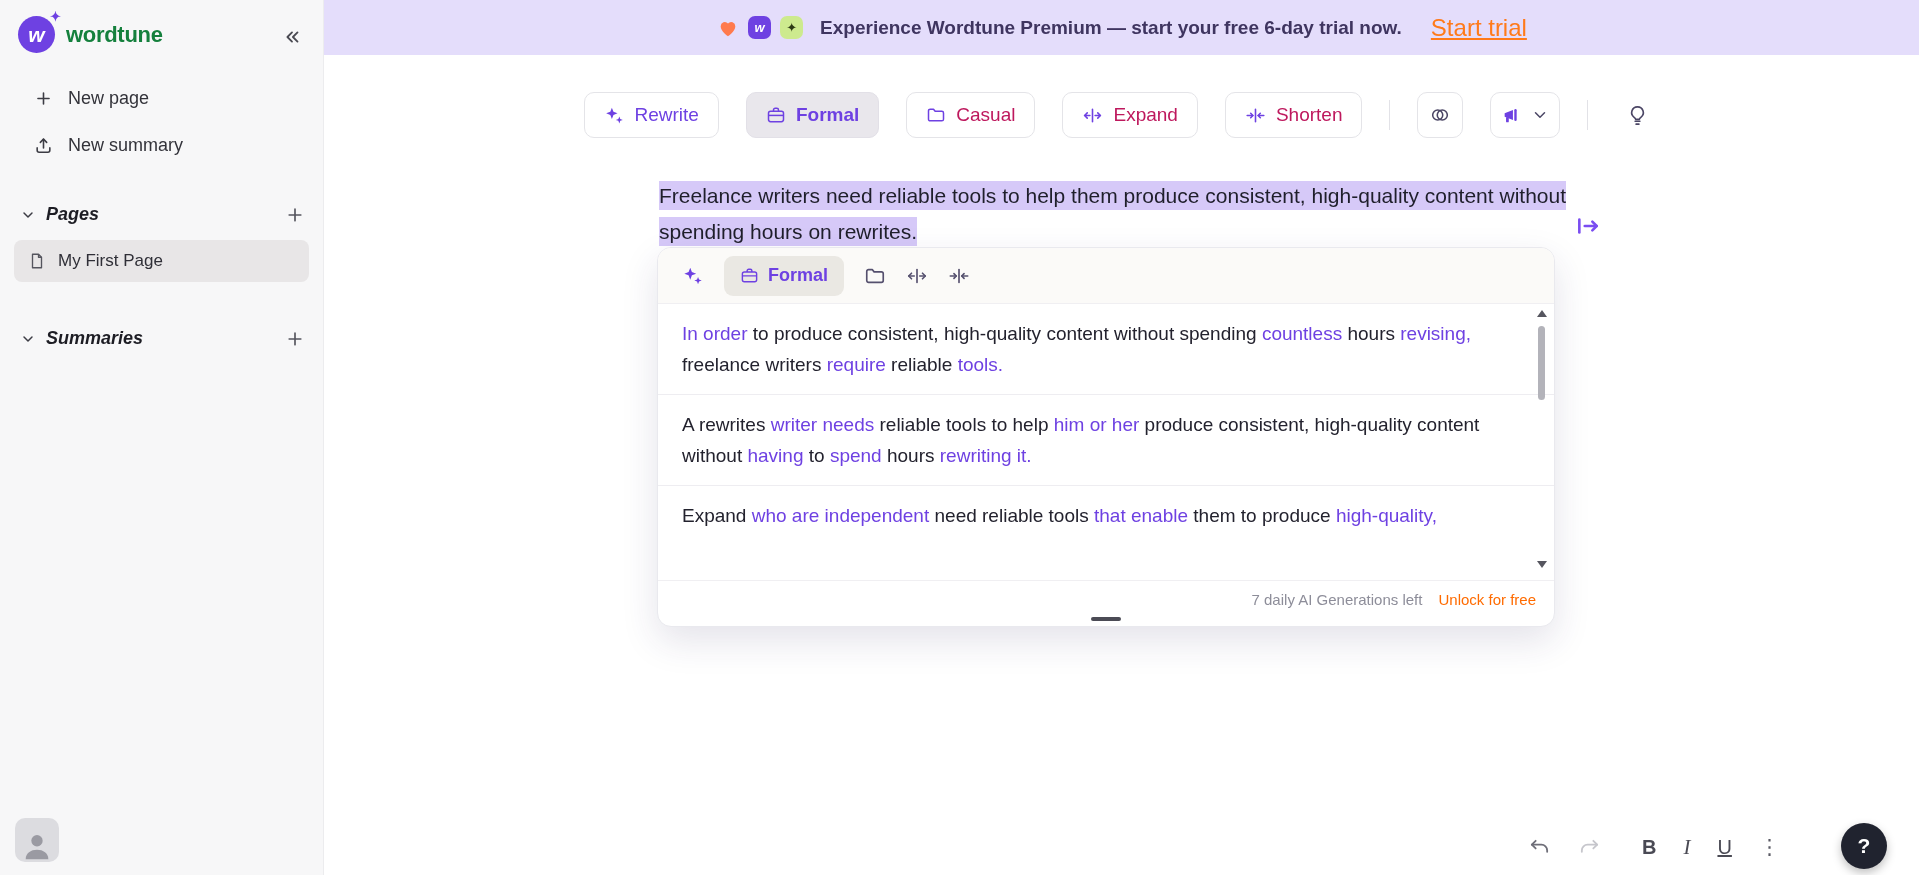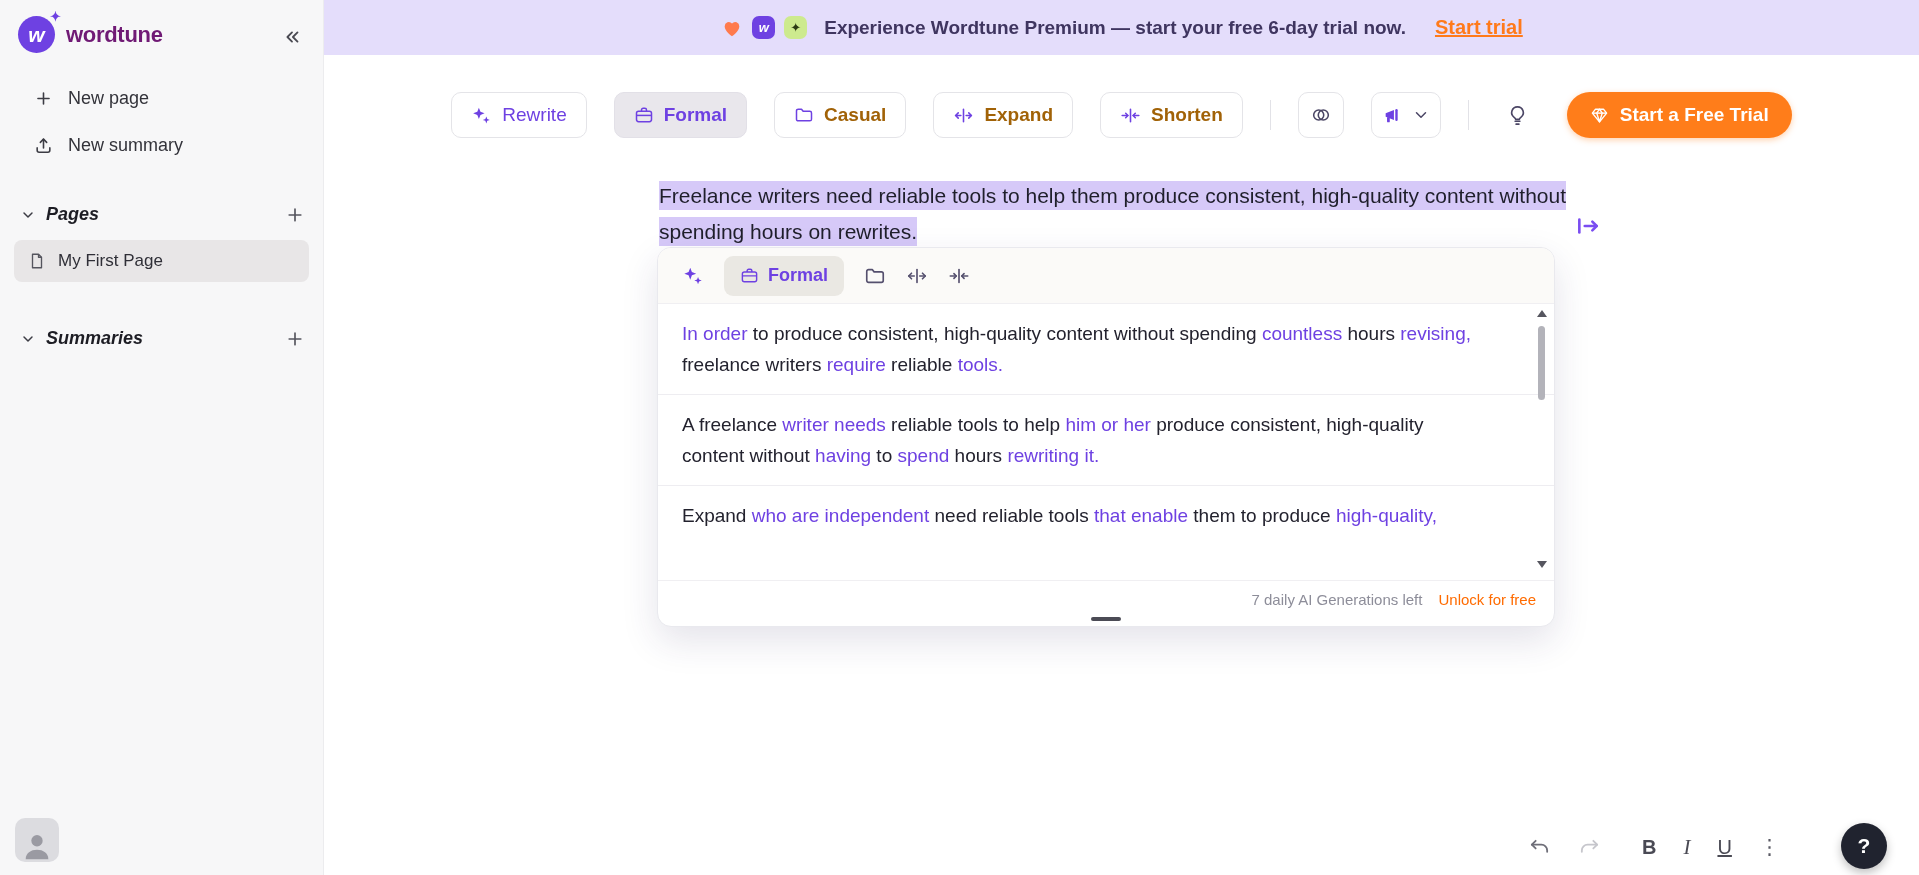--- a/index.html
+++ b/index.html
@@ -11,43 +11,43 @@
   }
   *{margin:0;padding:0;box-sizing:border-box;}
   html,body{width:1919px;height:875px;overflow:hidden;}
   body{font-family:"Liberation Sans",sans-serif;background:#fff;position:relative;color:#23232e;}
 
   
   .sidebar{position:absolute;left:0;top:0;width:324px;height:875px;background:#f7f7f8;border-right:1px solid #ececee;}
   .brand-row{position:absolute;left:18px;top:16px;display:flex;align-items:center;gap:11px;}
   .logo{width:37px;height:37px;border-radius:50%;background:var(--purple);color:#fff;display:flex;align-items:center;justify-content:center;font-style:italic;font-weight:700;font-size:21px;position:relative;}
   .logo .spark{position:absolute;top:-7px;right:-6px;color:var(--purple);font-size:13px;font-style:normal;}
-  .brand-name{font-size:22px;font-weight:700;color:#701a75;letter-spacing:-0.3px;}
+  .brand-name{font-size:22px;font-weight:700;color:#15803d;letter-spacing:-0.3px;}
   .collapse-btn{position:absolute;right:20px;top:26px;color:#4a4a52;cursor:pointer;display:flex;}
   .side-row{position:absolute;left:34px;display:flex;align-items:center;gap:15px;font-size:18px;color:#33333a;cursor:pointer;}
   .row-newpage{top:88px;}
   .row-newsummary{top:135px;}
   .section-head{position:absolute;left:20px;right:18px;display:flex;align-items:center;gap:10px;font-size:18px;font-weight:700;color:#1d1d24;cursor:pointer;font-style:italic;}
   .section-pages{top:204px;}
   .section-summaries{top:328px;}
   .section-head .plus{margin-left:auto;display:flex;cursor:pointer;}
   .page-item{position:absolute;left:14px;right:14px;top:240px;height:42px;background:#e8e6e7;border-radius:8px;display:flex;align-items:center;gap:12px;padding:8px 14px;font-size:17px;color:#2f2f37;cursor:pointer;}
   .avatar{position:absolute;left:15px;top:818px;width:44px;height:44px;border-radius:10px;background:#dcdce0;display:flex;align-items:flex-end;justify-content:center;overflow:hidden;cursor:pointer;}
 
   
   .banner{position:absolute;left:324px;right:0;top:0;height:55px;background:var(--banner-bg);display:flex;align-items:center;justify-content:center;gap:9px;}
   .banner .mini{width:23px;height:23px;border-radius:7px;display:flex;align-items:center;justify-content:center;flex:0 0 auto;}
   .mini-purple{background:var(--purple);border-radius:50%;color:#fff;font-size:13px;font-weight:700;font-style:italic;}
   .mini-green{background:#cdea8e;color:#2c3a14;font-size:13px;}
   .banner-text{color:#3f3560;font-size:19px;font-weight:700;margin-left:8px;}
-  .banner-cta{color:#ff7a1a;font-size:20px;font-weight:700;text-decoration:underline;margin-left:20px;cursor:pointer;}
+  .banner-cta{color:#ff7a1a;font-size:24px;font-weight:400;text-decoration:underline;margin-left:20px;cursor:pointer;}
 
   
   .toolbar{position:absolute;left:324px;right:0;top:92px;display:flex;align-items:center;justify-content:center;gap:27px;}
-  .tbtn{height:46px;padding:0 19px;border:1px solid #e4e4e8;border-radius:10px;background:#fff;display:flex;align-items:center;gap:10px;font-size:19px;color:#a16207;cursor:pointer;white-space:nowrap;font-weight:bold;}
+  .tbtn{height:46px;padding:0 19px;border:1px solid #e4e4e8;border-radius:10px;background:#fff;display:flex;align-items:center;gap:10px;font-size:19px;color:#be185d;cursor:pointer;white-space:nowrap;}
   .tbtn .ic{display:flex;color:var(--purple);}
   .tbtn.lbl-purple{color:var(--purple);font-weight:500;}
   .tbtn.selected{background:#e9e7ec;border-color:#e2e0e7;color:var(--purple);font-weight:700;}
   .tdivider{width:1px;height:30px;background:#e2e2e7;}
   .ibtn{width:46px;height:46px;border:1px solid #e4e4e8;border-radius:10px;background:#fff;display:flex;align-items:center;justify-content:center;color:#4b4665;cursor:pointer;}
   .igroup{height:46px;border:1px solid #e4e4e8;border-radius:10px;background:#fff;display:flex;align-items:center;padding:0 10px;gap:8px;cursor:pointer;}
   .bulb-btn{width:44px;height:46px;display:flex;align-items:center;justify-content:center;color:#4b4665;cursor:pointer;background:none;border:none;}
   .trial-btn{height:46px;padding:0 23px;border:none;border-radius:25px;background:var(--trial-orange);color:#fff;font-size:19px;font-weight:700;display:flex;align-items:center;gap:11px;cursor:pointer;font-family:"Liberation Sans",sans-serif;box-shadow:0 2px 6px rgba(255,125,26,.35);}
 
   
@@ -256,30 +256,20 @@
   <div class="tdivider"></div>
   <button class="bulb-btn">
     <span style="display:flex;">
         <svg width="23" height="23" viewBox="0 0 24 24" fill="none" stroke="currentColor" stroke-width="1.7" stroke-linecap="round" stroke-linejoin="round">
           <path d="M9.5 18h5"></path>
           <path d="M10.5 21h3"></path>
           <path d="M12 3a6 6 0 0 0-3.5 10.9c.8.6 1.5 1.3 1.5 2.1h4c0-.8.7-1.5 1.5-2.1A6 6 0 0 0 12 3z"></path>
         </svg>
       </span>
   </button>
-  <button class="trial-btn">
-    <span style="display:flex;">
-        <svg width="19" height="19" viewBox="0 0 24 24" fill="none" stroke="#fff" stroke-width="1.8" stroke-linejoin="round">
-          <path d="M7 4h10l4 5-9 11L3 9z"></path>
-          <path d="M3 9h18"></path>
-          <path d="M12 20L8.5 9 12 4l3.5 5z"></path>
-        </svg>
-      </span>
-    <span>Start a Free Trial</span>
-  </button>
 </div>
 
 <div class="editor-text">
   <span class="sel">Freelance writers need reliable tools to help them produce consistent, high-quality content without spending hours on rewrites.</span>
 </div>
 <div class="continue-icon">
   <svg width="26" height="26" viewBox="0 0 24 24" fill="none" stroke="currentColor" stroke-width="2.4" stroke-linecap="round" stroke-linejoin="round">
       <path d="M4 6v12"></path>
       <path d="M9 12h11"></path>
       <path d="M16 8l4 4-4 4"></path>
@@ -324,21 +314,21 @@
           <path d="M2.5 12H9"></path>
           <path d="M6.5 9.5L9 12l-2.5 2.5"></path>
           <path d="M21.5 12H15"></path>
           <path d="M17.5 9.5L15 12l2.5 2.5"></path>
         </svg>
       </span>
   </div>
 
   <div class="popup-list">
       <div class="suggestion"><span class="hl">In order</span><span> to produce consistent, high-quality content without spending </span><span class="hl">countless</span><span> hours </span><span class="hl">revising,</span><span> freelance writers </span><span class="hl">require</span><span> reliable </span><span class="hl">tools.</span></div>
-      <div class="suggestion"><span>A freelance </span><span class="hl">writer needs</span><span> reliable tools to help </span><span class="hl">him or her</span><span> produce consistent, high-quality content without </span><span class="hl">having</span><span> to </span><span class="hl">spend</span><span> hours </span><span class="hl">rewriting it.</span></div>
+      <div class="suggestion"><span>A rewrites </span><span class="hl">writer needs</span><span> reliable tools to help </span><span class="hl">him or her</span><span> produce consistent, high-quality content without </span><span class="hl">having</span><span> to </span><span class="hl">spend</span><span> hours </span><span class="hl">rewriting it.</span></div>
       <div class="suggestion"><span>Expand </span><span class="hl">who are independent</span><span> need reliable tools </span><span class="hl">that enable</span><span> them to produce </span><span class="hl">high-quality,</span></div>
     </div>
 
   <div class="popup-scroll">
     <div class="scroll-arrow scroll-up"></div>
     <div class="scroll-thumb"></div>
     <div class="scroll-arrow scroll-down"></div>
   </div>
 
   <div class="popup-footer">

